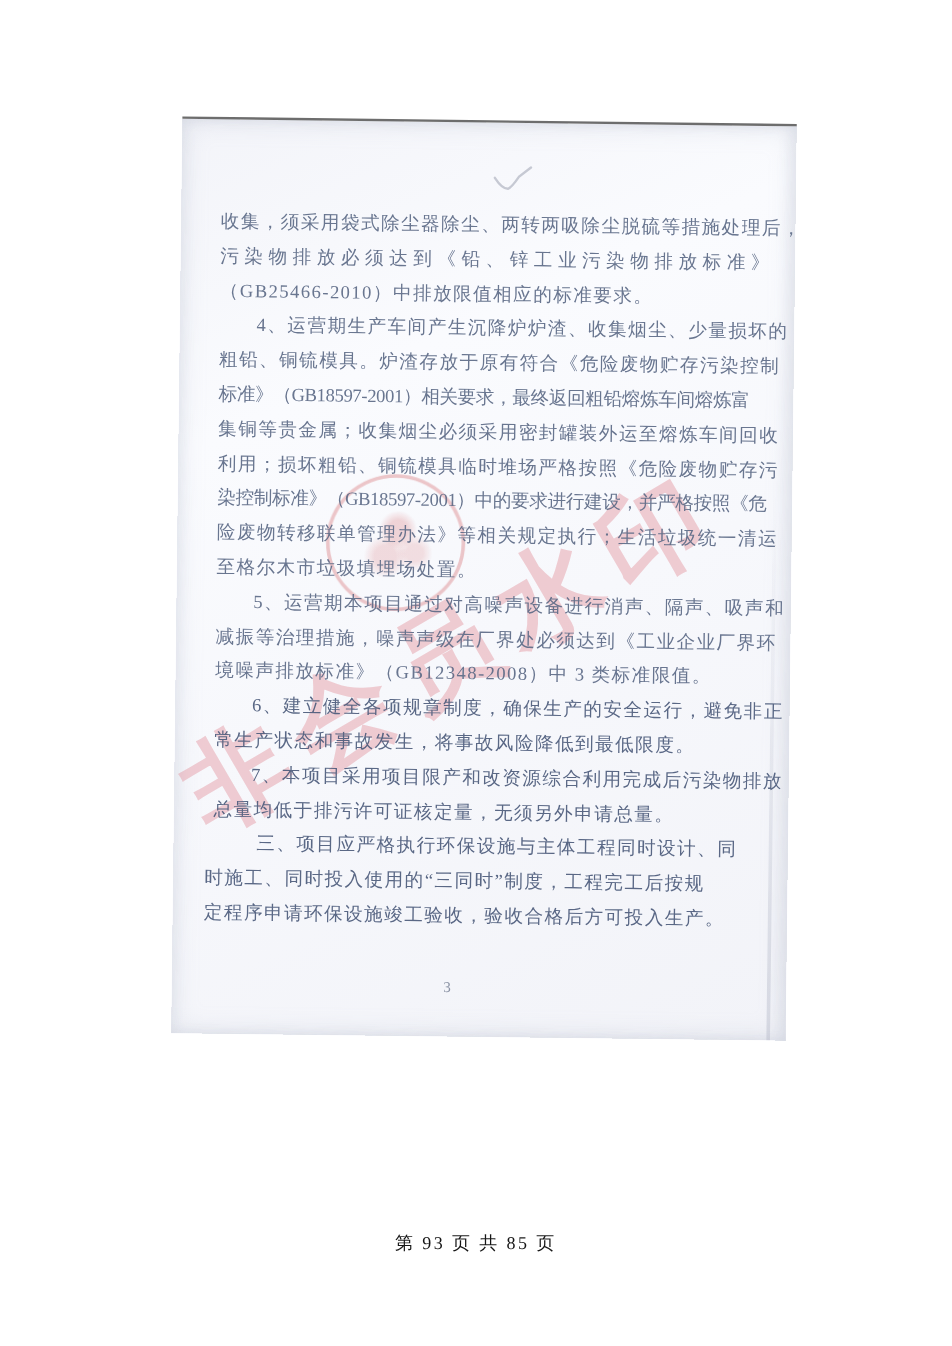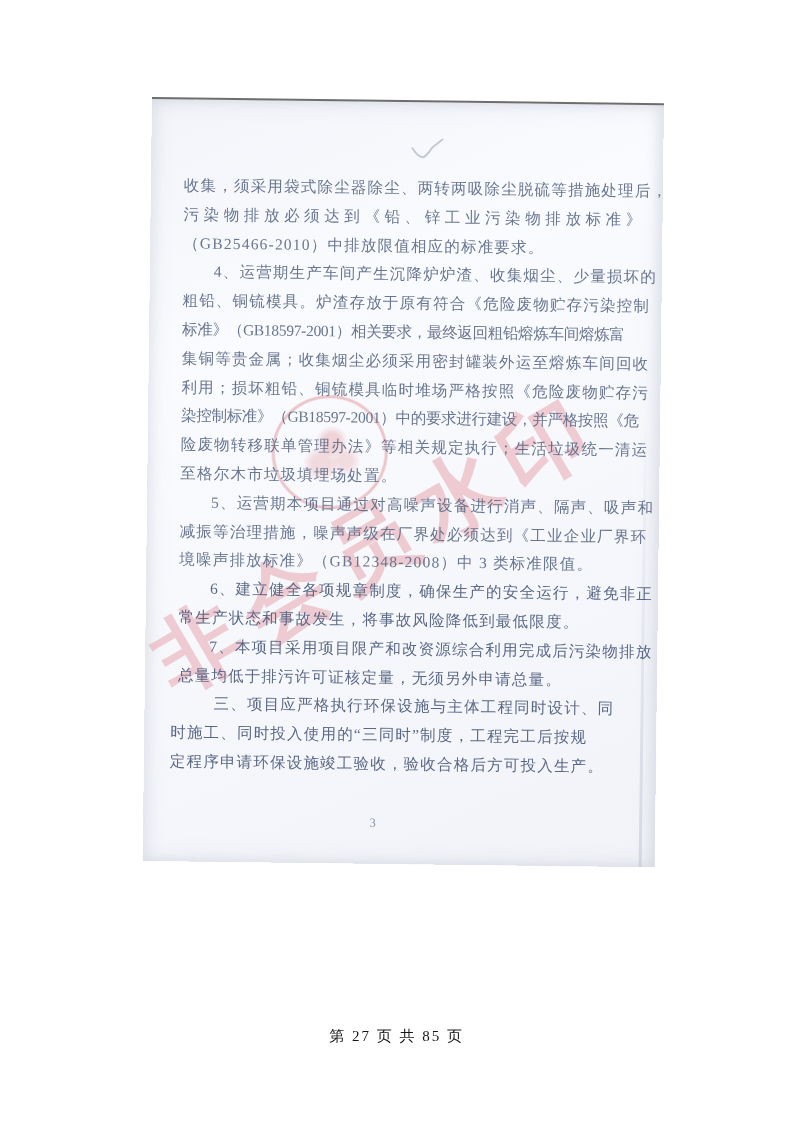--- a/index.html
+++ b/index.html
@@ -135,14 +135,14 @@
       <div class="line indent dark">7、本项目采用项目限产和改资源综合利用完成后污染物排放</div>
       <div class="line dark">总量均低于排污许可证核定量，无须另外申请总量。</div>
       <div class="line indent2 dark">三、项目应严格执行环保设施与主体工程同时设计、同</div>
       <div class="line dark shift">时施工、同时投入使用的“三同时”制度，工程完工后按规</div>
       <div class="line dark shift">定程序申请环保设施竣工验收，验收合格后方可投入生产。</div>
     </div>
 
     <div class="pagenum">3</div>
   </div>
 
-  <div class="footer">第 27 页 共 85 页</div>
+  <div class="footer">第 93 页 共 85 页</div>
 </div>
 
 </body></html>

